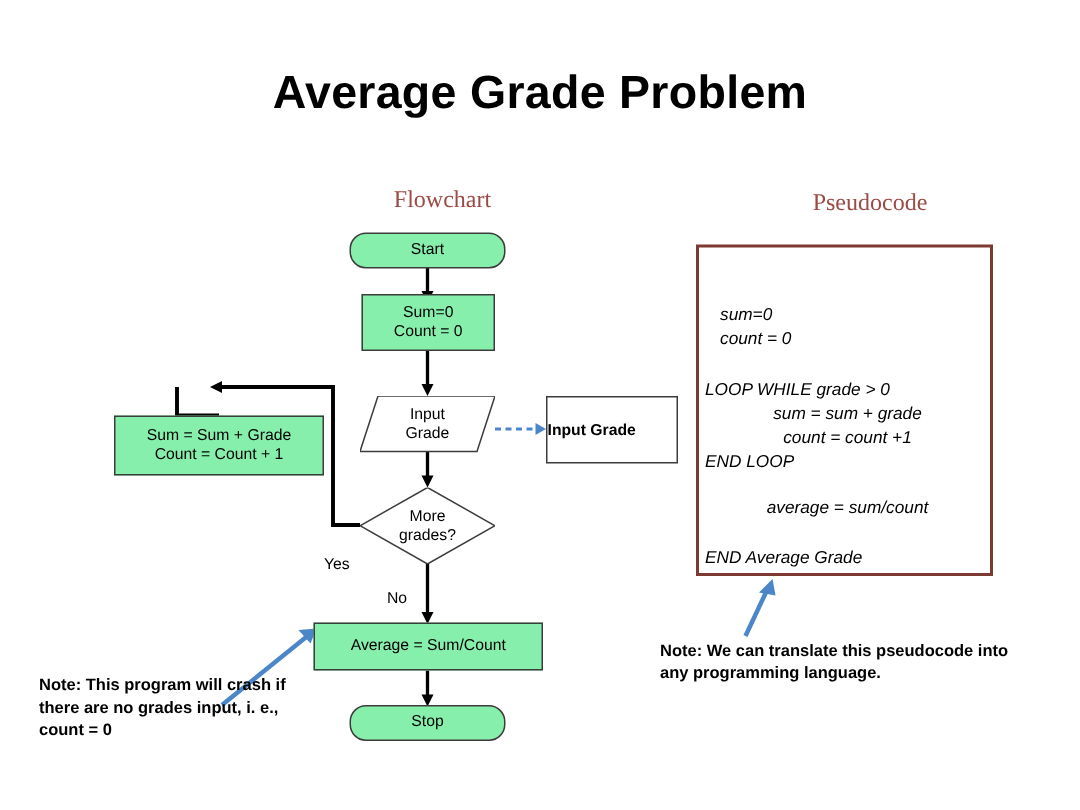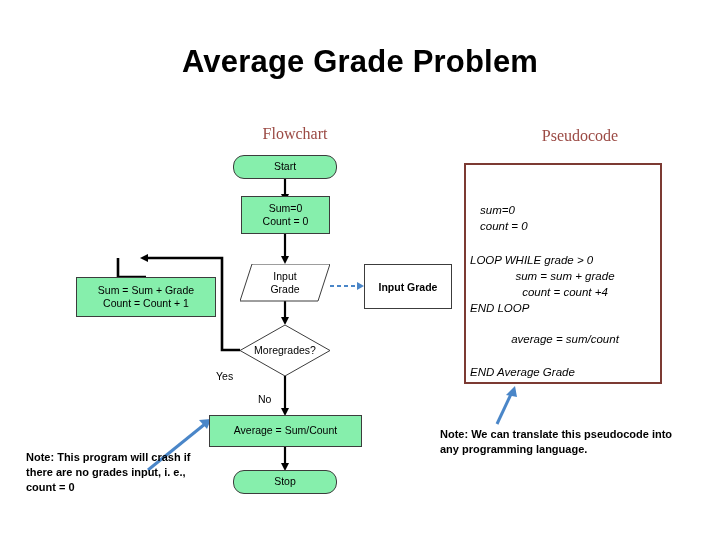--- a/index.html
+++ b/index.html
@@ -137,21 +137,20 @@
   .callout {
     position: absolute;
     left: 364px;
     top: 264px;
     width: 88px;
     height: 45px;
     border: 1px solid #3c3c3c;
     background: #fff;
     display: flex;
     align-items: center;
-    justify-content: center;
     font-size: 10.5px;
     font-weight: bold;
     color: #000;
     box-sizing: border-box;
   }
 
   .note {
     position: absolute;
     font-size: 11px;
     font-weight: bold;
@@ -244,21 +243,21 @@
   <div class="node" style="left:76px; top:277px; width:140px; height:40px; flex-direction:column;">
     <span>Sum = Sum + Grade</span>
     <span>Count = Count + 1</span>
   </div>
 
   <div class="diamond-wrap" style="left:240px; top:325px; width:90px; height:51px;">
     <svg width="90" height="51">
       <polygon points="45,0 90,25.5 45,51 0,25.5" fill="#ffffff" stroke="#3c3c3c" stroke-width="1"></polygon>
     </svg>
     <div class="diamond-label">
-      <div style="display:flex;flex-direction:row;">
+      <div style="display:flex;flex-direction:column;">
         <span>More</span>
         <span>grades?</span>
       </div>
     </div>
   </div>
 
   <div class="edge-label" style="left:216px; top:337px;margin-top:33px;">Yes</div>
   <div class="edge-label" style="left:258px; top:393px;">No</div>
 
   <div class="node" style="left:209px; top:415px; width:153px; height:32px;">
@@ -273,21 +272,21 @@
     <span>Input Grade</span>
   </div>
 
   <div class="pseudo-box"></div>
 
   <div class="pseudo-text" style="left:480px; top:203px; width:180px;">sum=0</div>
   <div class="pseudo-text" style="left:480px; top:219px; width:180px;">count = 0</div>
 
   <div class="pseudo-text" style="left:470px; top:253px; width:190px;">LOOP WHILE grade &gt; 0</div>
   <div class="pseudo-text center" style="left:470px; top:269px; width:190px;">sum = sum + grade</div>
-  <div class="pseudo-text center" style="left:470px; top:285px; width:190px;">count = count +4</div>
+  <div class="pseudo-text center" style="left:470px; top:285px; width:190px;">count = count +1</div>
   <div class="pseudo-text" style="left:470px; top:301px; width:190px;">END LOOP</div>
 
   <div class="pseudo-text center" style="left:470px; top:332px; width:190px;">average = sum/count</div>
 
   <div class="pseudo-text" style="left:470px; top:365px; width:190px;">END Average Grade</div>
 
   <div class="note note-left">Note: This program will crash if there are no grades input, i. e., count = 0</div>
   <div class="note note-right">Note: We can translate this pseudocode into any programming language.</div>
 
 </div>

